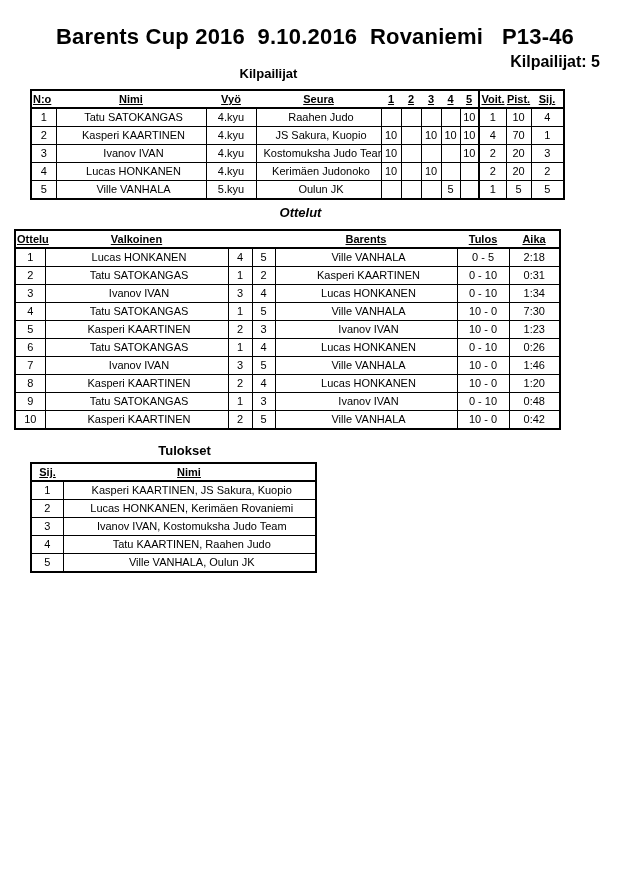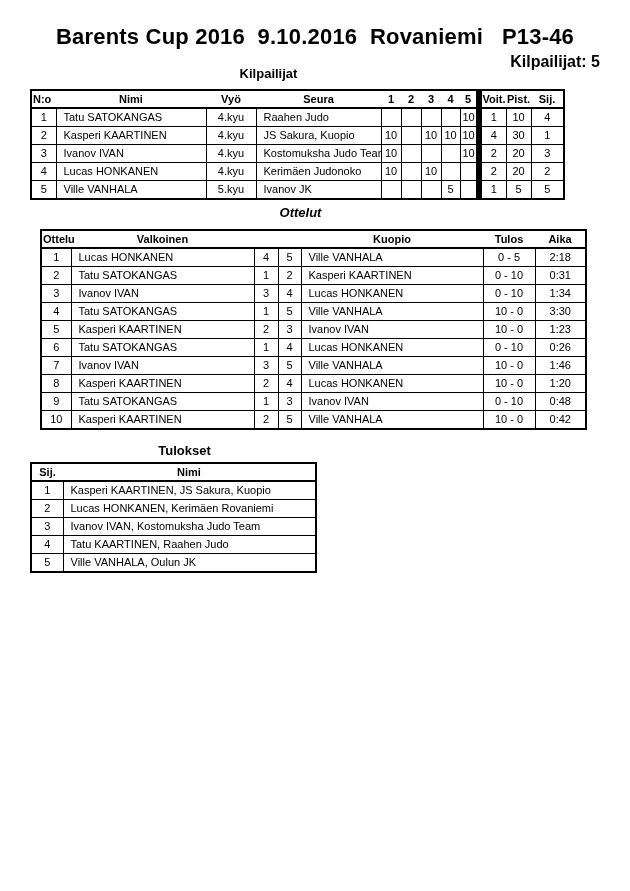--- a/index.html
+++ b/index.html
@@ -20,39 +20,39 @@
   }
   #h-kilpailijat { left:256px; top:66px; }
   #h-ottelut     { left:288px; top:205px;font-style:italic; }
   #h-tulokset    { left:172px; top:443px; }
 
   table {
     position:absolute; border-collapse:collapse; table-layout:fixed;
     background:#fff; font-size:11px; border:2px solid #000;
   }
   #t-kilpailijat { left:30px; top:89px;  width:533px; }
-  #t-ottelut     { left:40px; top:229px; width:545px; }
+  #t-ottelut     { left:14px; top:229px; width:545px; }
   #t-tulokset    { left:30px; top:462px; width:285px; }
 
   th {
     font-weight:bold; border:none; border-bottom:2px solid #000;
     height:16px; line-height:16px; text-align:center; padding:0;
-    white-space:nowrap; overflow:visible;
+    white-space:nowrap; overflow:visible;text-decoration:underline;
   }
   td {
     border:1px solid #000; height:17px; line-height:17px;
     padding:0 2px; text-align:center; white-space:nowrap;
     vertical-align:middle; overflow:hidden;
   }
   
-  td.c-nimi, td.c-seura, td.c-valkoinen, td.c-sininen { text-align:left; padding-left:7px; }
+  td.c-nimi, td.c-seura, td.c-valkoinen, td.c-sininen { text-align:center; padding-left:7px; }
   th.c-no, th.c-ottelu { text-align:left; padding-left:1px; }
   th.c-sij3 { text-align:center; }
   
-  th.c-voit, td.c-voit { border-left:6px solid #000000;margin-top:8px; }
+  th.c-voit, td.c-voit { border-left:2px solid #000000;margin-top:8px; }
 </style>
 </head>
 <body>
 
 <div class="page">
 
   <div class="doc-title">Barents Cup 2016  9.10.2016  Rovaniemi   P13-46</div>
 
   <div class="count-label">Kilpailijat: 5</div>
 
@@ -108,21 +108,21 @@
           <td class="c-no">2</td>
           <td class="c-nimi">Kasperi KAARTINEN</td>
           <td class="c-vyo">4.kyu</td>
           <td class="c-seura">JS Sakura, Kuopio</td>
           <td class="c-m1">10</td>
           <td class="c-m2"></td>
           <td class="c-m3">10</td>
           <td class="c-m4">10</td>
           <td class="c-m5">10</td>
           <td class="c-voit">4</td>
-          <td class="c-pist">30</td>
+          <td class="c-pist">70</td>
           <td class="c-sij">1</td>
         </tr>
         <tr>
           <td class="c-no">3</td>
           <td class="c-nimi">Ivanov IVAN</td>
           <td class="c-vyo">4.kyu</td>
           <td class="c-seura">Kostomuksha Judo Team</td>
           <td class="c-m1">10</td>
           <td class="c-m2"></td>
           <td class="c-m3"></td>
@@ -143,21 +143,21 @@
           <td class="c-m4"></td>
           <td class="c-m5"></td>
           <td class="c-voit">2</td>
           <td class="c-pist">20</td>
           <td class="c-sij">2</td>
         </tr>
         <tr>
           <td class="c-no">5</td>
           <td class="c-nimi">Ville VANHALA</td>
           <td class="c-vyo">5.kyu</td>
-          <td class="c-seura">Ivanov JK</td>
+          <td class="c-seura">Oulun JK</td>
           <td class="c-m1"></td>
           <td class="c-m2"></td>
           <td class="c-m3"></td>
           <td class="c-m4">5</td>
           <td class="c-m5"></td>
           <td class="c-voit">1</td>
           <td class="c-pist">5</td>
           <td class="c-sij">5</td>
         </tr>
       </tbody>
@@ -174,21 +174,21 @@
       <col style="width:182px">
         <col style="width:52px">
         <col style="width:51px">
     </colgroup>
     <thead>
       <tr>
           <th class="c-ottelu">Ottelu</th>
           <th class="c-valkoinen">Valkoinen</th>
           <th class="c-vno"></th>
           <th class="c-sno"></th>
-          <th class="c-sininen">Kuopio</th>
+          <th class="c-sininen">Barents</th>
           <th class="c-tulos">Tulos</th>
           <th class="c-aika">Aika</th>
         </tr>
     </thead>
     <tbody>
         <tr>
           <td class="c-no">1</td>
           <td class="c-valkoinen">Lucas HONKANEN</td>
           <td class="c-vno">4</td>
           <td class="c-sno">5</td>
@@ -214,21 +214,21 @@
           <td class="c-tulos">0 - 10</td>
           <td class="c-aika">1:34</td>
         </tr>
         <tr>
           <td class="c-no">4</td>
           <td class="c-valkoinen">Tatu SATOKANGAS</td>
           <td class="c-vno">1</td>
           <td class="c-sno">5</td>
           <td class="c-sininen">Ville VANHALA</td>
           <td class="c-tulos">10 - 0</td>
-          <td class="c-aika">3:30</td>
+          <td class="c-aika">7:30</td>
         </tr>
         <tr>
           <td class="c-no">5</td>
           <td class="c-valkoinen">Kasperi KAARTINEN</td>
           <td class="c-vno">2</td>
           <td class="c-sno">3</td>
           <td class="c-sininen">Ivanov IVAN</td>
           <td class="c-tulos">10 - 0</td>
           <td class="c-aika">1:23</td>
         </tr>

